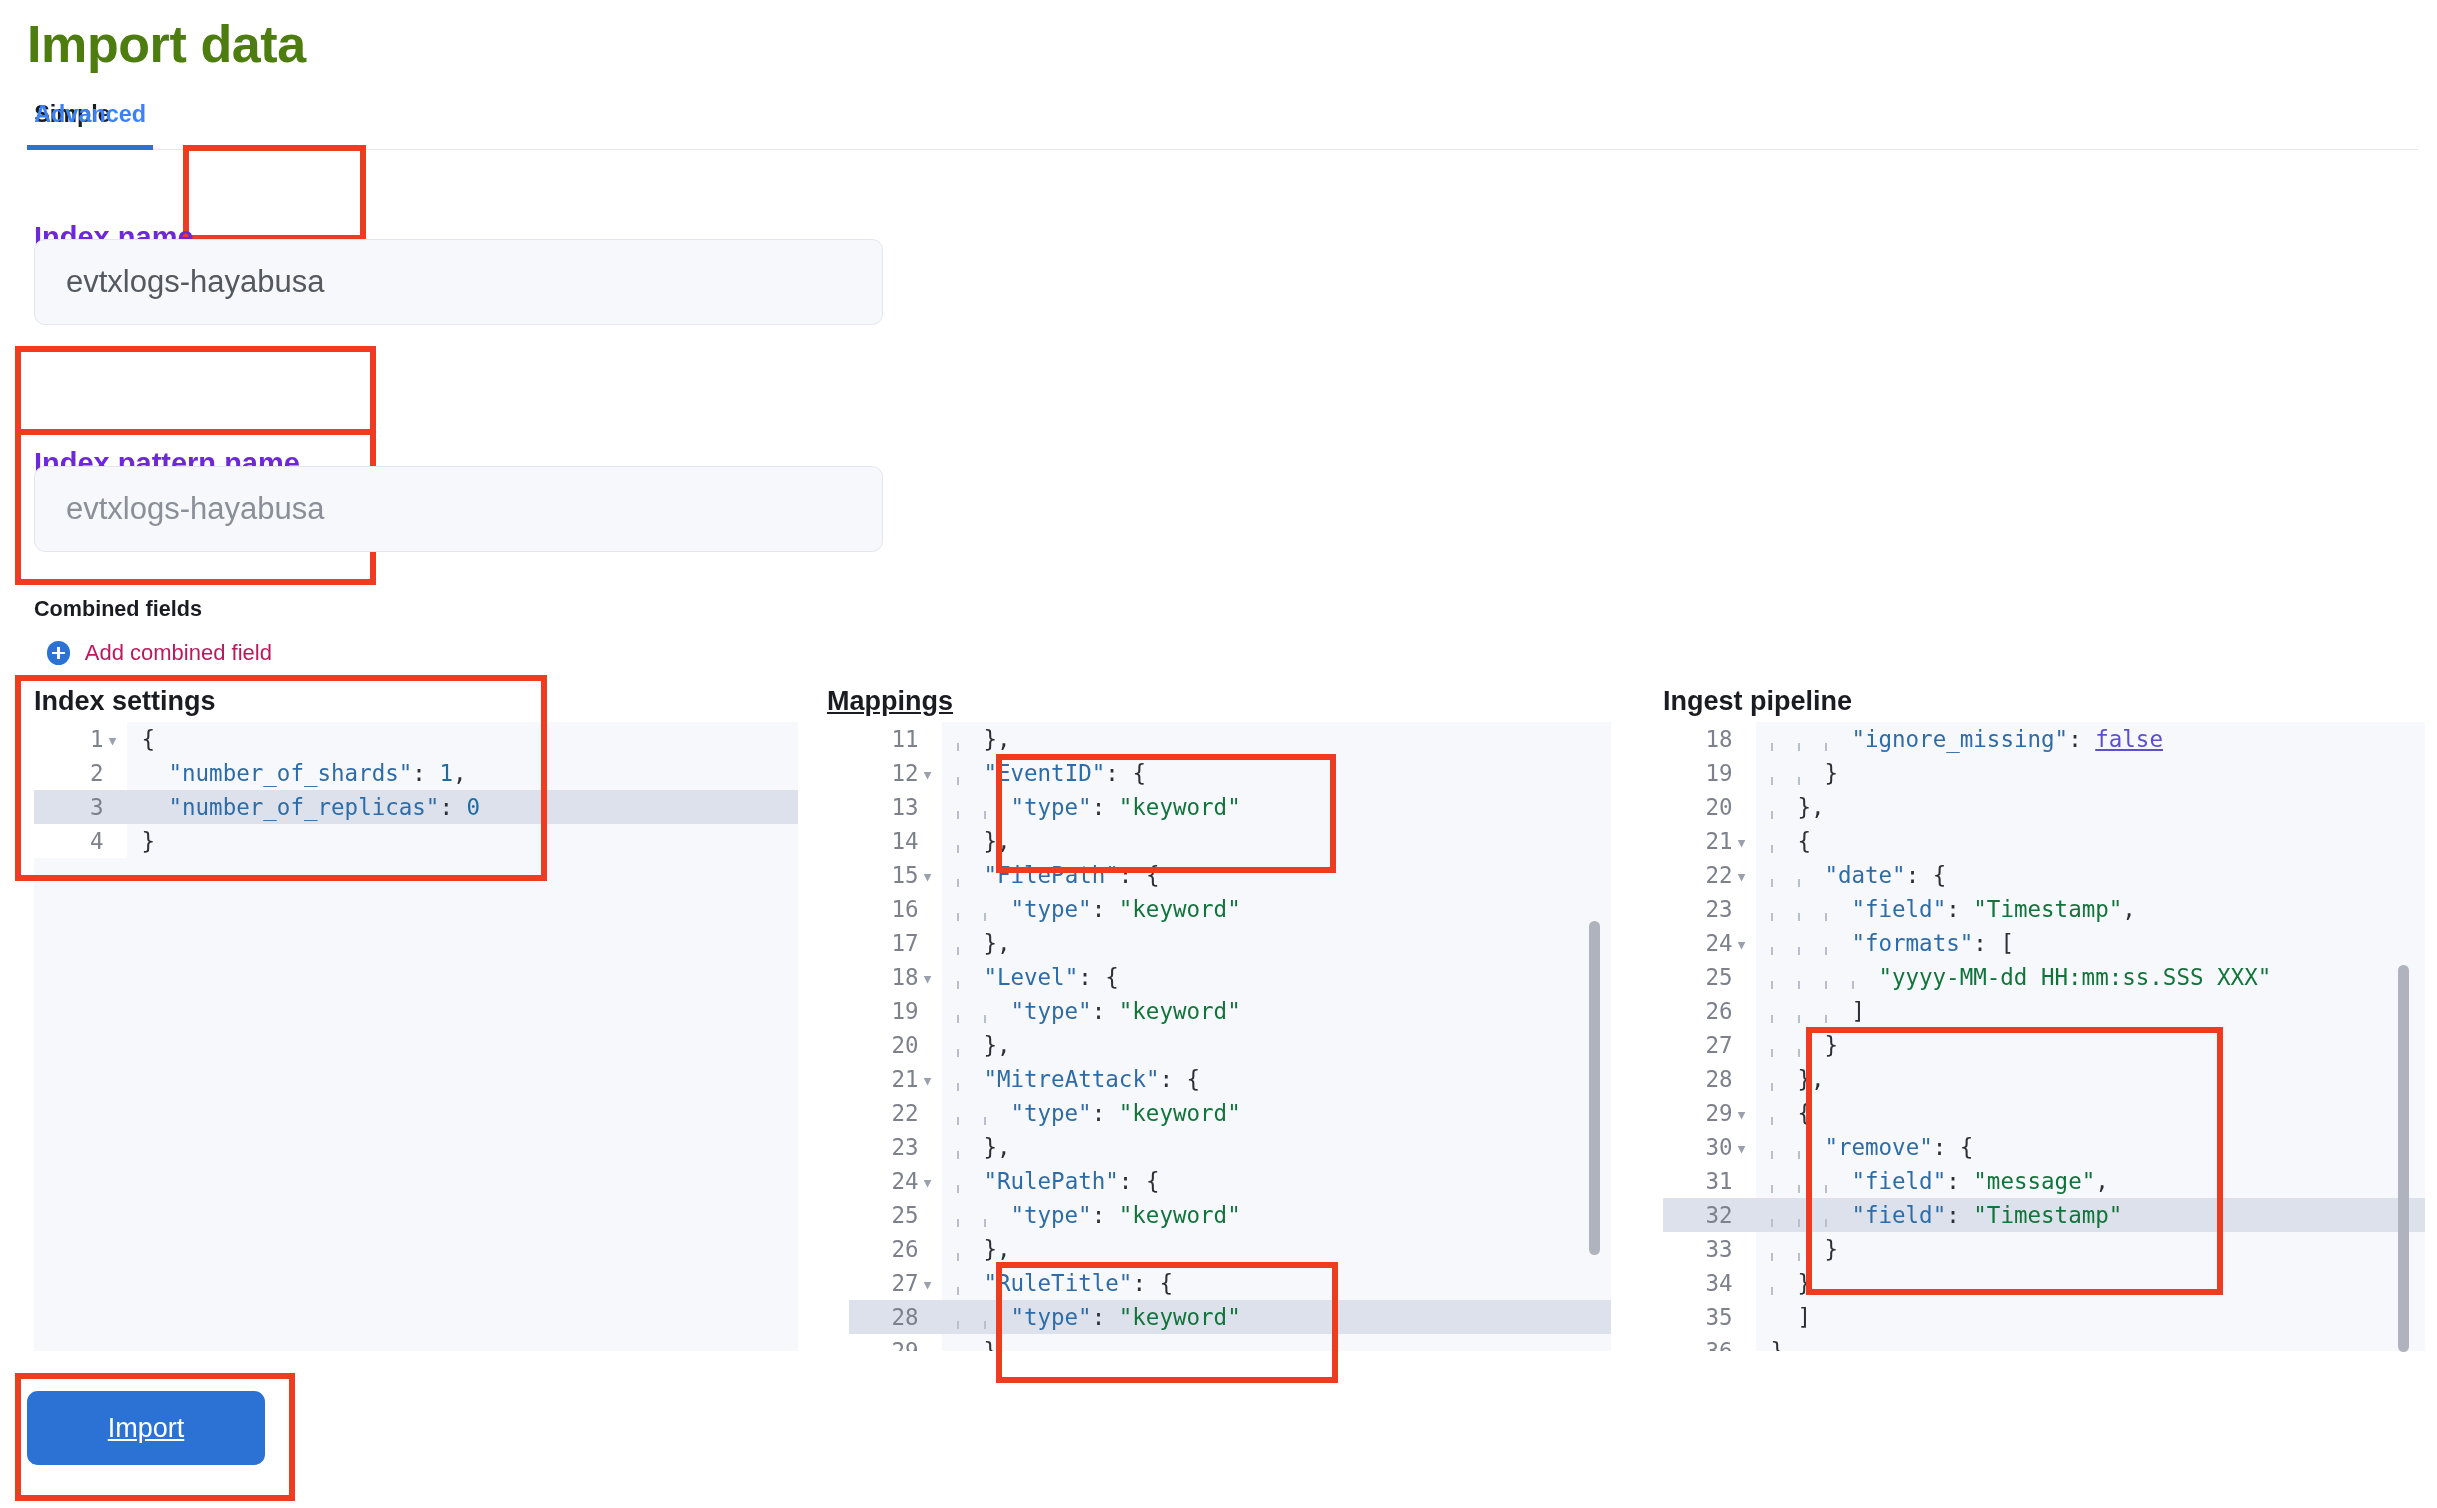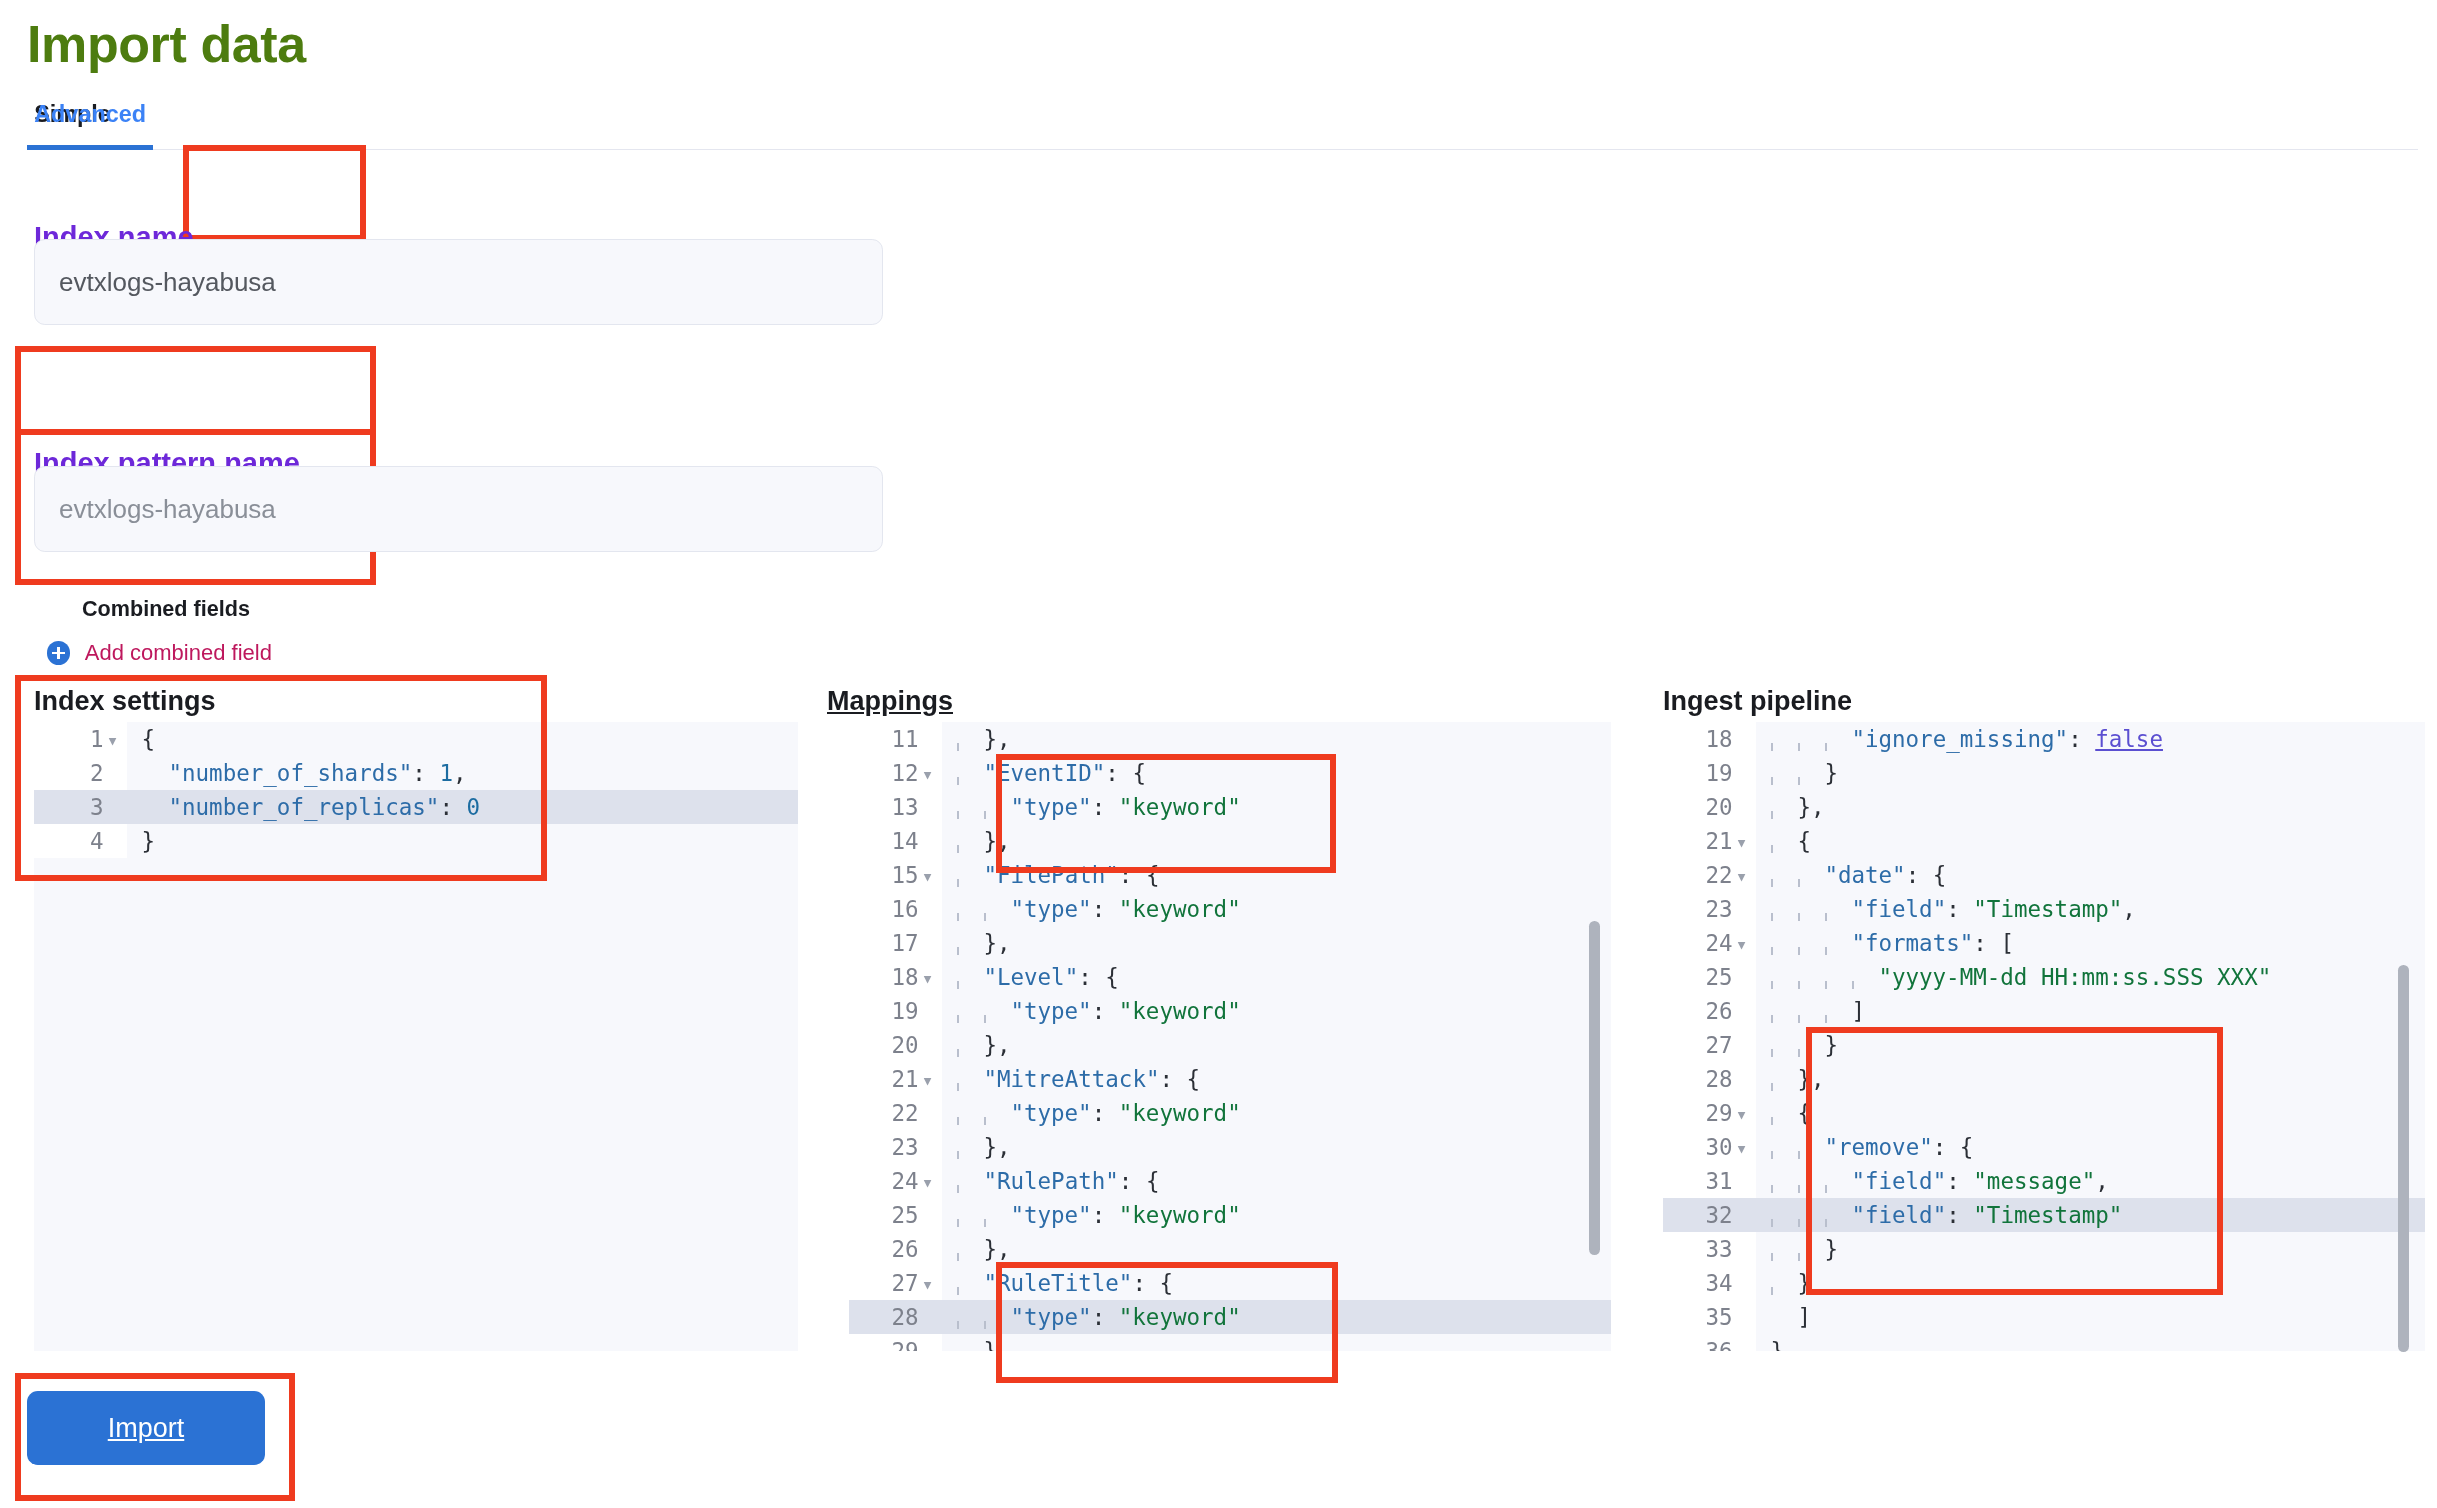--- a/index.html
+++ b/index.html
@@ -62,22 +62,22 @@
     margin-top: 16px;
   }
   .text-input {
     position: absolute;
     height: 86px;
     background: #f7f8fc;
     border: 0.9px solid #e3e6ef;
     border-radius: 10.8px;
     display: flex;
     align-items: center;
-    padding: 0 24px;
-    font-size: 26px;
+    padding: 0 31px;
+    font-size: 31px;
     color: #54585f;
     cursor: text;
   }
   .text-input.placeholder { color: #8a8f98; }
 
   .checkbox-row {
     position: absolute;
     left: 34px; top: 364px;
     display: flex;
     align-items: center;
@@ -102,21 +102,21 @@
   .cbox-label {
     font-size: 26px;
     margin-left: 18px;
     color: #1a1c21;
     white-space: nowrap;
   }
 
   .combined-title {
     position: absolute;
     left: 34px; top: 596px;
-    font-size: 21.6px; font-weight: bold; margin-left: 48px;
+    font-size: 21.6px; font-weight: bold;
   }
   .add-link {
     position: absolute;
     left: 47px; top: 640px;
     display: flex; align-items: center;
     cursor: pointer;
   }
   .plus-icon {
     width: 23.4px; height: 23.4px;
     border-radius: 50%;

